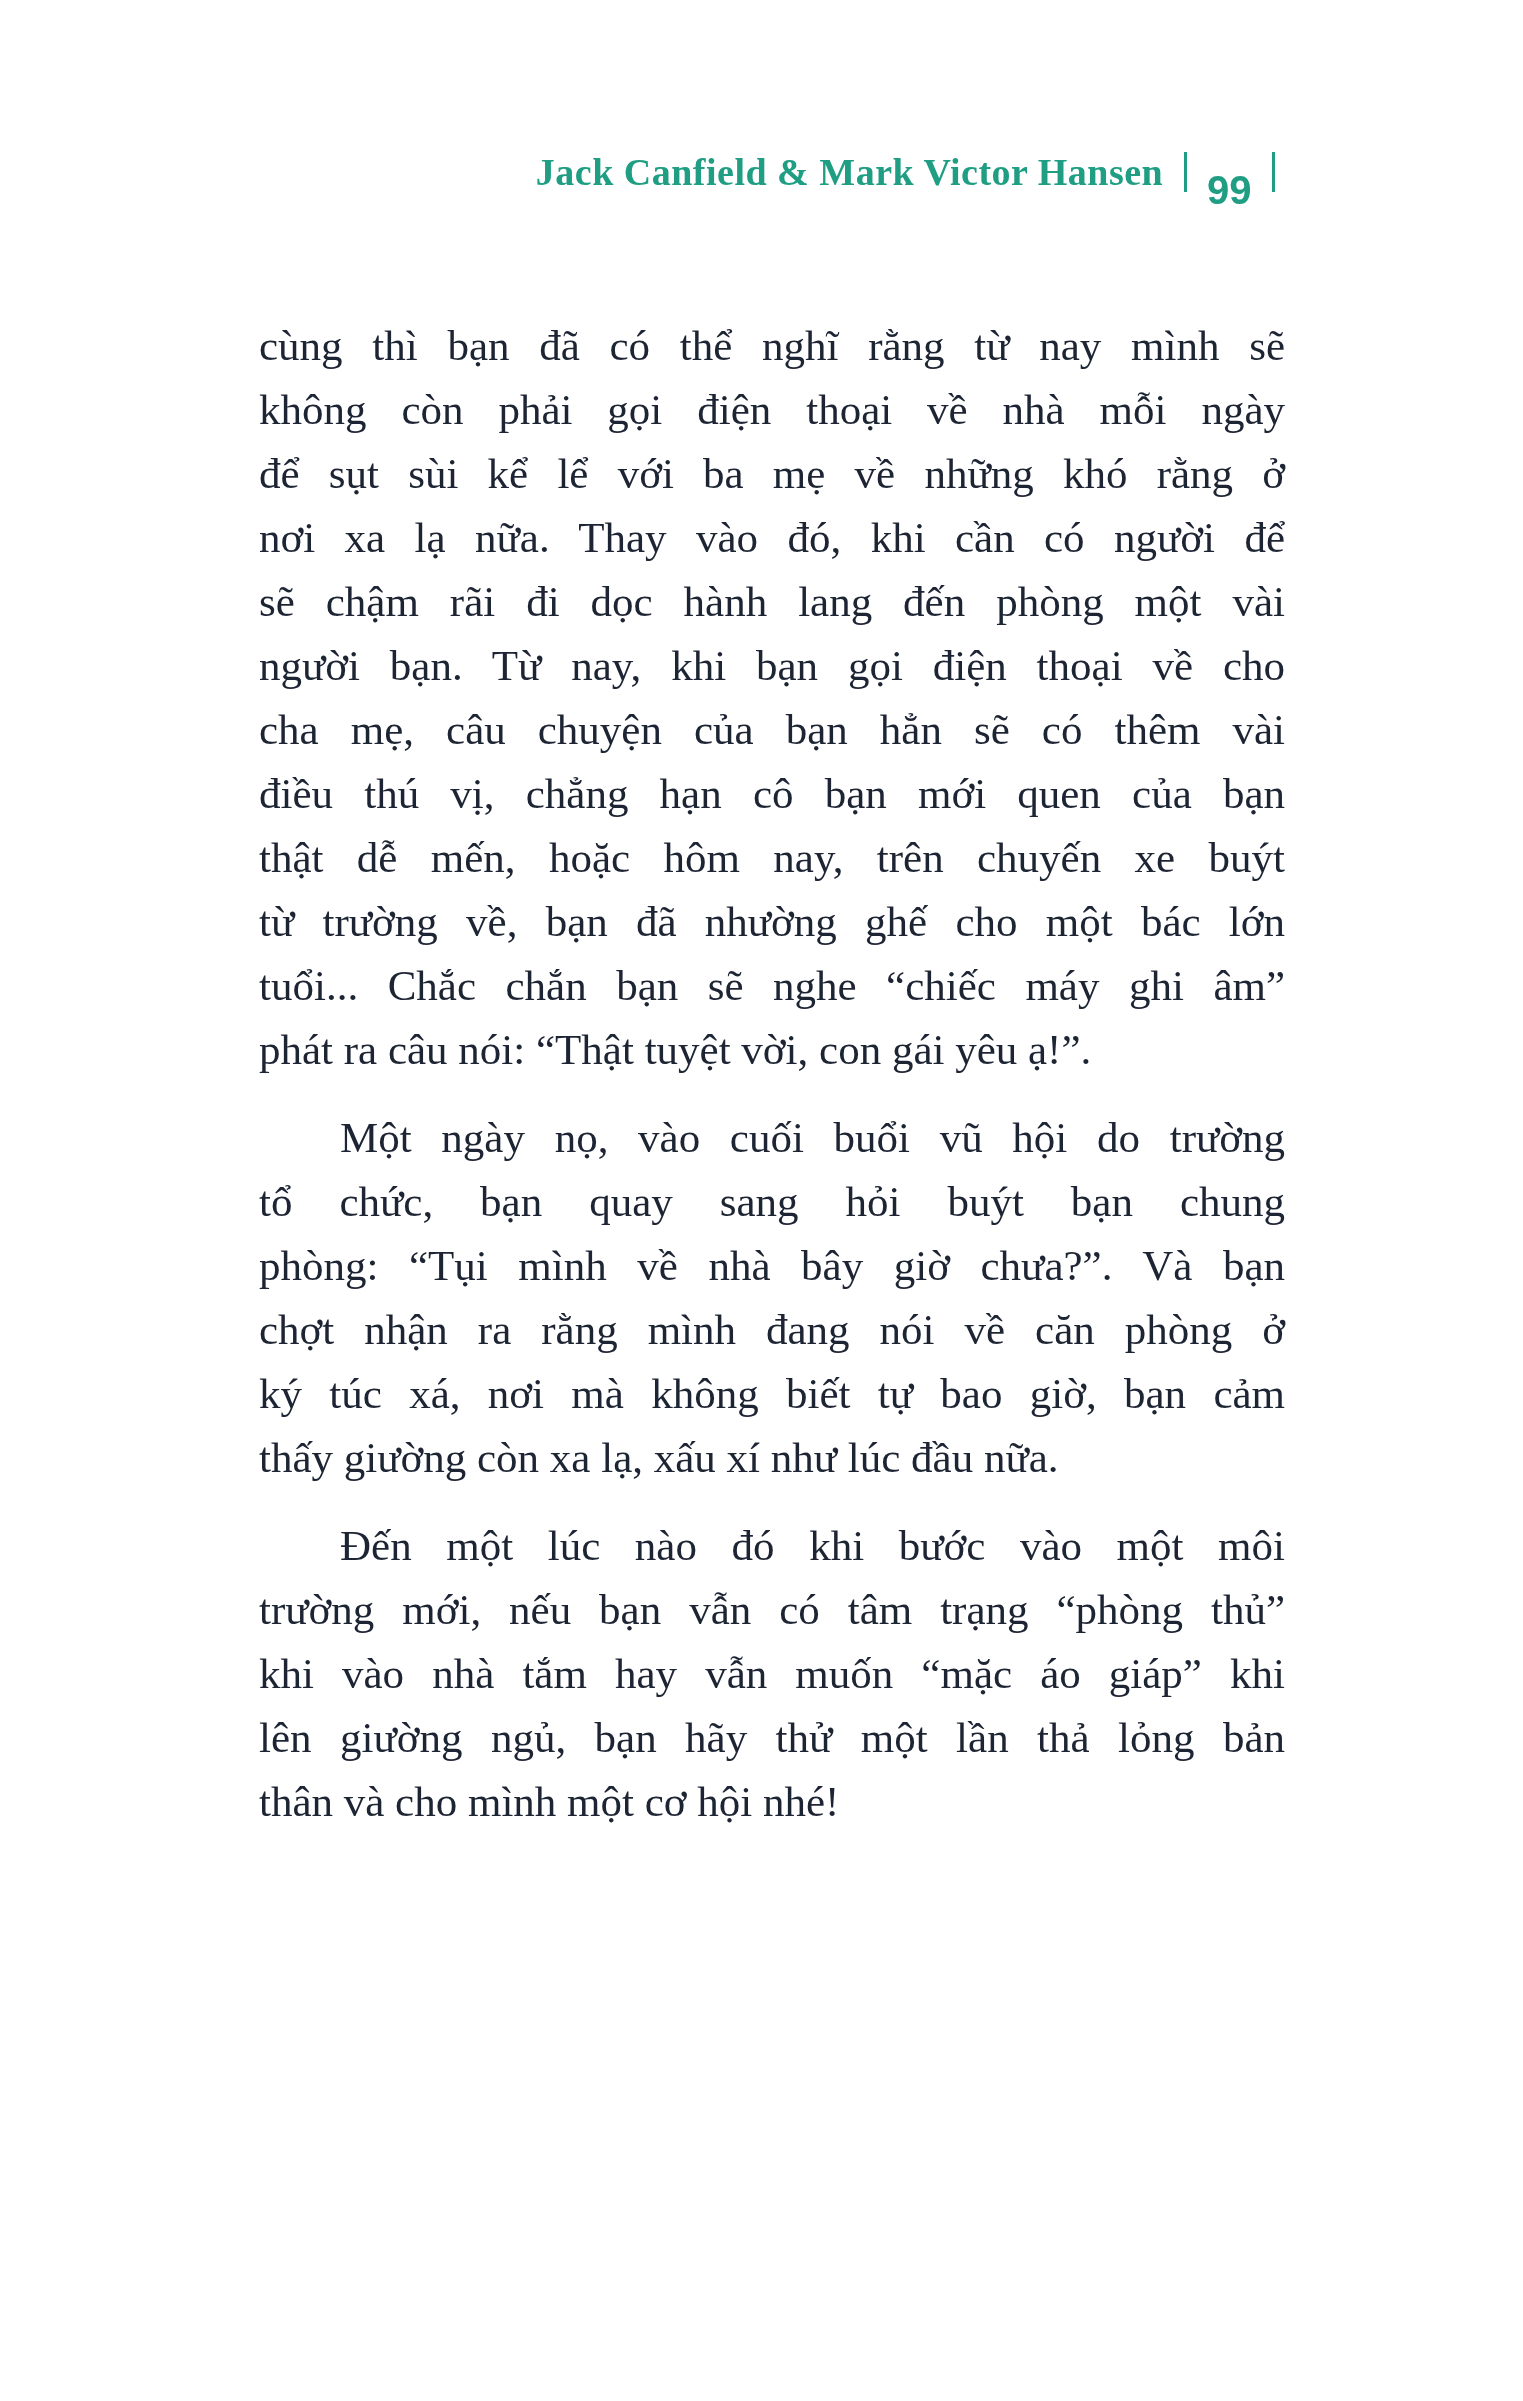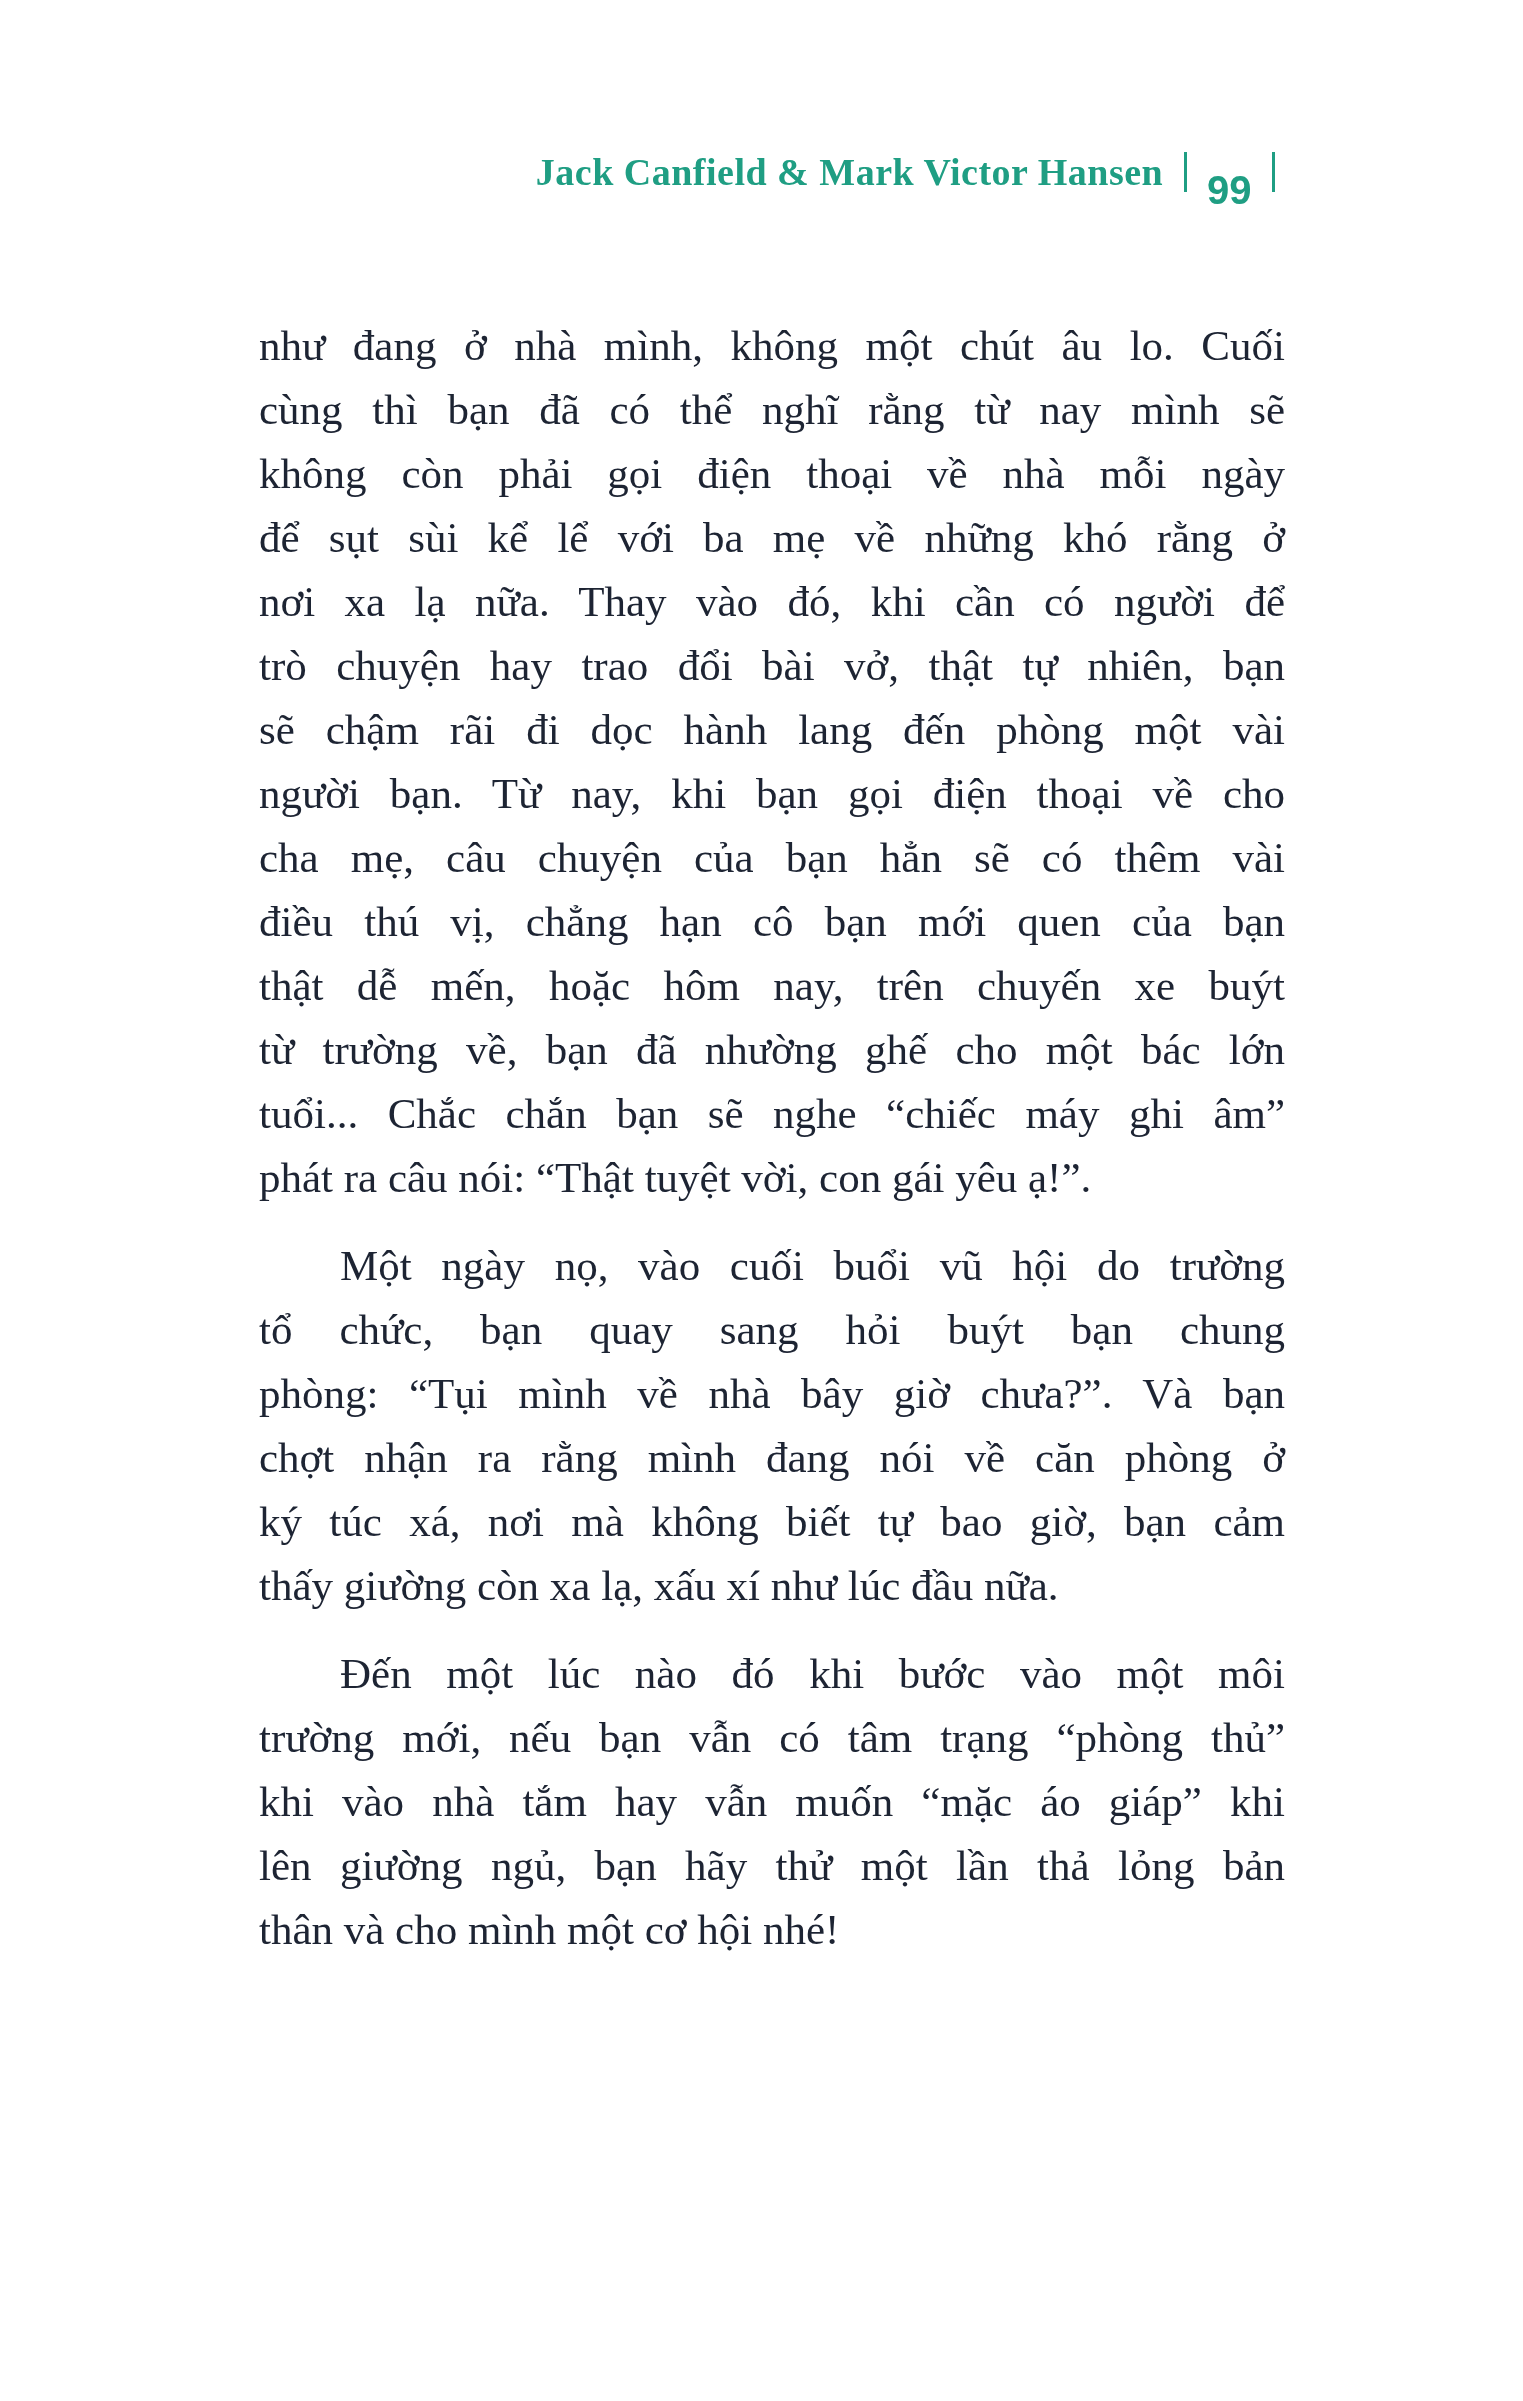--- a/index.html
+++ b/index.html
@@ -78,26 +78,24 @@
   <div class="running-header">
     <span class="authors">Jack Canfield &amp; Mark Victor Hansen</span>
     <span class="bar"></span>
     <span class="pagenum">99</span>
     <span class="bar"></span>
   </div>
 
   <div class="body-text">
 
     <div class="para">
-      <div class="line">như đang ở nhà mình, không một chút âu lo. Cuối</div>
       <div class="line">cùng thì bạn đã có thể nghĩ rằng từ nay mình sẽ</div>
       <div class="line">không còn phải gọi điện thoại về nhà mỗi ngày</div>
       <div class="line">để sụt sùi kể lể với ba mẹ về những khó rằng ở</div>
       <div class="line">nơi xa lạ nữa. Thay vào đó, khi cần có người để</div>
-      <div class="line">trò chuyện hay trao đổi bài vở, thật tự nhiên, bạn</div>
       <div class="line">sẽ chậm rãi đi dọc hành lang đến phòng một vài</div>
       <div class="line">người bạn. Từ nay, khi bạn gọi điện thoại về cho</div>
       <div class="line">cha mẹ, câu chuyện của bạn hẳn sẽ có thêm vài</div>
       <div class="line">điều thú vị, chẳng hạn cô bạn mới quen của bạn</div>
       <div class="line">thật dễ mến, hoặc hôm nay, trên chuyến xe buýt</div>
       <div class="line">từ trường về, bạn đã nhường ghế cho một bác lớn</div>
       <div class="line">tuổi... Chắc chắn bạn sẽ nghe “chiếc máy ghi âm”</div>
       <div class="line last">phát ra câu nói: “Thật tuyệt vời, con gái yêu ạ!”.</div>
     </div>
 

